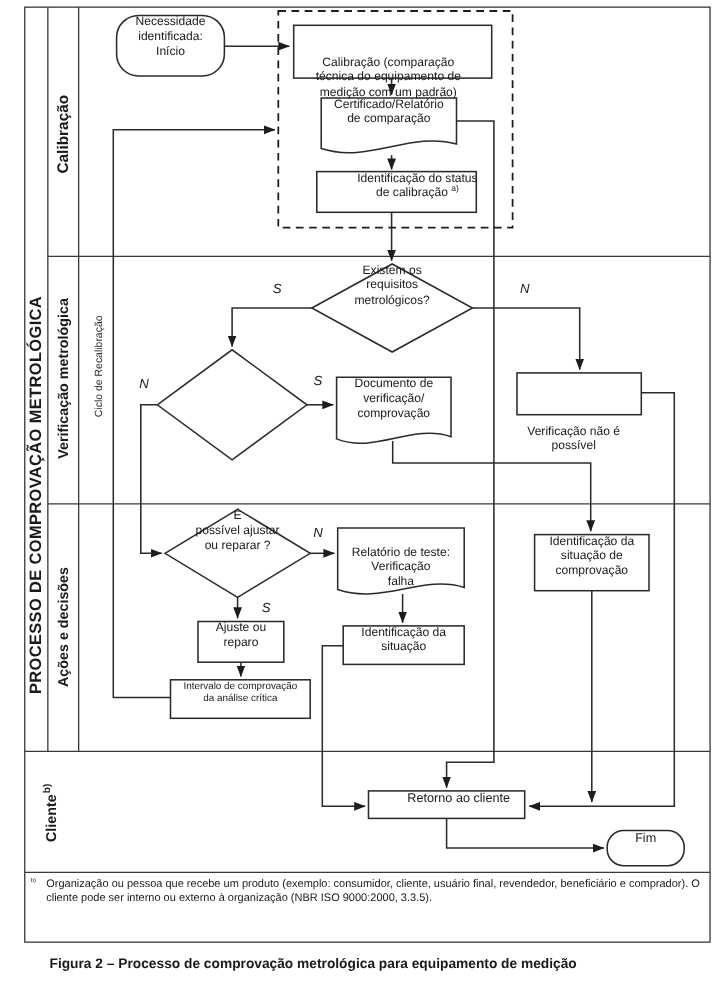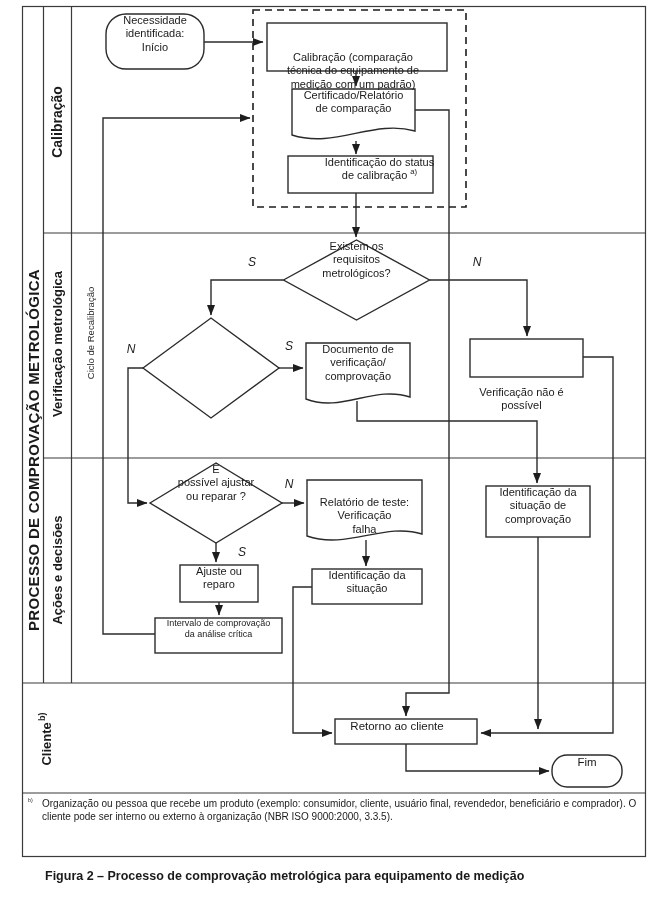--- a/index.html
+++ b/index.html
@@ -127,21 +127,21 @@
 falha</span></div>
   <div class="lbl" style="left:486px;top:486px;width:104px;height:51px;font-size:11px;"><span class="txt">Identificação da
 situação de
 comprovação</span></div>
   <div class="lbl" style="left:180px;top:565px;width:78px;height:37px;font-size:11px;"><span class="txt">Ajuste ou
 reparo</span></div>
   <div class="lbl" style="left:155px;top:618px;width:127px;height:35px;font-size:9px;"><span class="txt">Intervalo de comprovação
 da análise crítica</span></div>
   <div class="lbl" style="left:312px;top:569px;width:110px;height:35px;font-size:11px;"><span class="txt">Identificação da
 situação</span></div>
-  <div class="lbl" style="left:335px;top:719px;width:124px;height:25px;font-size:11.5px;"><span class="txt">Retorno ao cliente</span></div>
+  <div class="lbl" style="left:335px;top:719px;width:124px;height:25px;font-size:11.5px;padding-left:20px;"><span class="txt">Retorno ao cliente</span></div>
   <div class="lbl" style="left:552px;top:755px;width:70px;height:32px;font-size:11.5px;"><span class="txt">Fim</span></div>
 
   <div class="branch" style="left:252px;top:262px;">S</div>
   <div class="branch" style="left:477px;top:262px;">N</div>
   <div class="branch" style="left:131px;top:349px;">N</div>
   <div class="branch" style="left:289px;top:346px;">S</div>
   <div class="branch" style="left:289px;top:484px;">N</div>
   <div class="branch" style="left:242px;top:552px;">S</div>
 
   <div class="fnotes">

